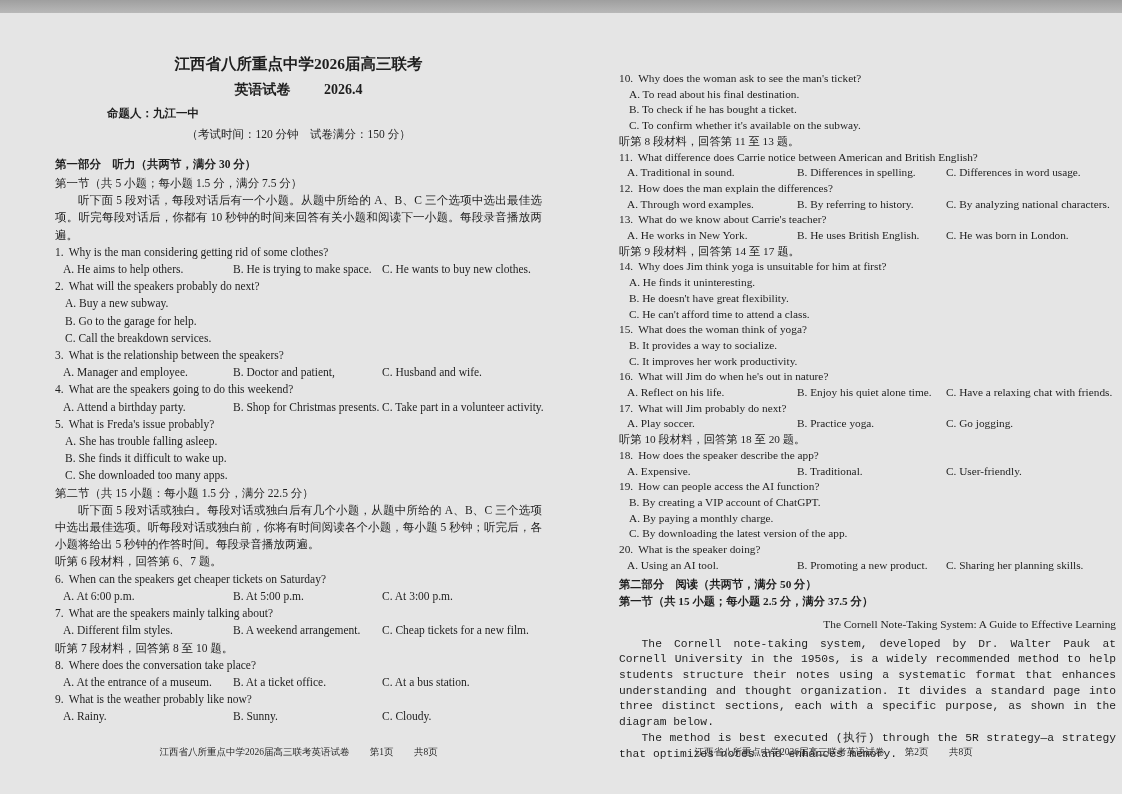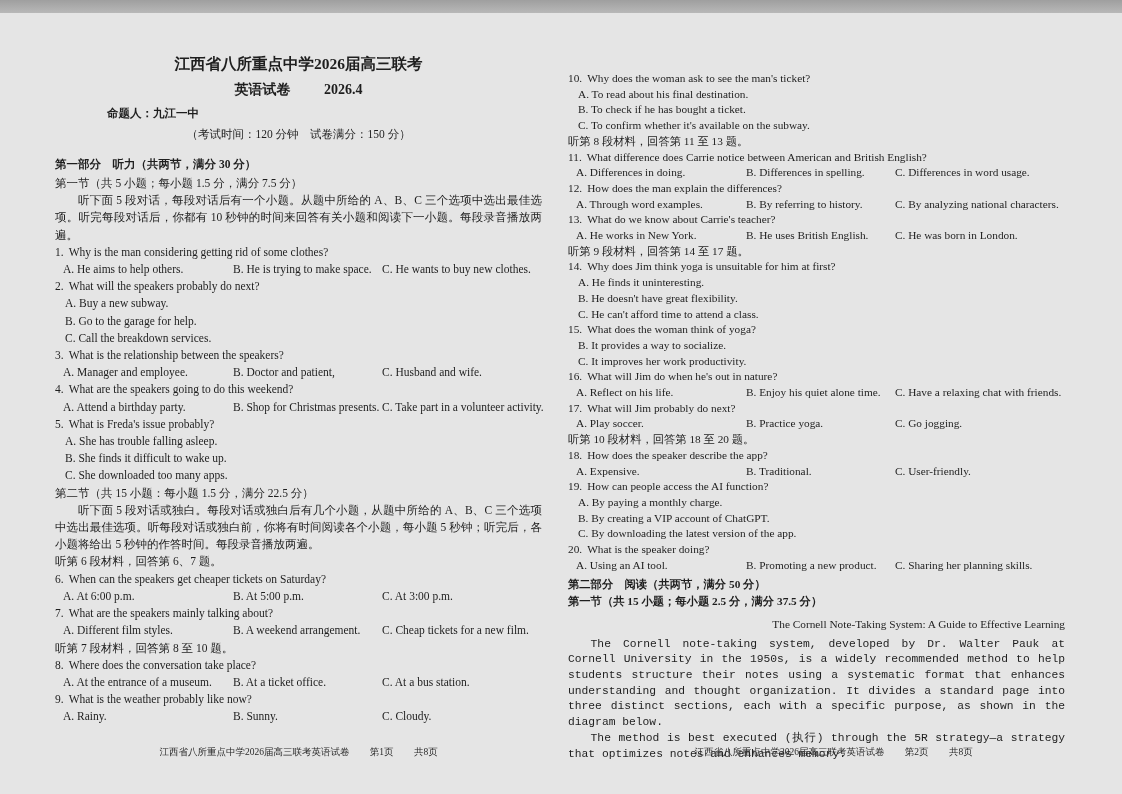--- a/index.html
+++ b/index.html
@@ -17,21 +17,21 @@
     width: 1122px; height: 13px;
     background: linear-gradient(#9f9f9f, #b8b8b8);
   }
   .sheet {
     position: absolute; top: 13px; left: 0;
     width: 1122px; height: 781px;
     background: #e5e5e5;
   }
   .col { position: absolute; }
   .col-left  { left: 55px;  top: 42px; width: 487px; font-size: 11.5px; line-height: 17.2px; }
-  .col-right { left: 568px; top: 58px; width: 497px; font-size: 11.3px; line-height: 15.7px; }
+  .col-right { left: 619px; top: 58px; width: 497px; font-size: 11.3px; line-height: 15.7px; }
 
   
   .title    { font-size: 15.5px; font-weight: 700; text-align: center; margin: 0 0 9px 0; }
   .subtitle { font-size: 14px; font-weight: 700; text-align: center; margin: 0 0 7px 0; }
   .subtitle .date { margin-left: 30px; }
   .setter   { font-weight: 700; padding-left: 52px; margin: 0 0 3px 0; }
   .meta     { text-align: center; margin: 0 0 13px 0; }
 
   
   .sec   { font-weight: 700; margin: 3px 0 2px 0; }
@@ -170,21 +170,21 @@
           <div class="opts-stack">
             <div class="opt-line">A. To read about his final destination.</div>
             <div class="opt-line">B. To check if he has bought a ticket.</div>
             <div class="opt-line">C. To confirm whether it's available on the subway.</div>
           </div>
         </div>
         <div class="audio">听第 8 段材料，回答第 11 至 13 题。</div>
         <div class="q">
           <div class="q-text"><span class="qnum">11.</span><span>What difference does Carrie notice between American and British English?</span></div>
           <div class="opts-row">
-            <div class="opt-cell">A. Differences in doing.</div>
+            <div class="opt-cell">A. Traditional in sound.</div>
             <div class="opt-cell">B. Differences in spelling.</div>
             <div class="opt-cell">C. Differences in word usage.</div>
           </div>
         </div>
         <div class="q">
           <div class="q-text"><span class="qnum">12.</span><span>How does the man explain the differences?</span></div>
           <div class="opts-row">
             <div class="opt-cell">A. Through word examples.</div>
             <div class="opt-cell">B. By referring to history.</div>
             <div class="opt-cell">C. By analyzing national characters.</div>
@@ -235,22 +235,22 @@
           <div class="q-text"><span class="qnum">18.</span><span>How does the speaker describe the app?</span></div>
           <div class="opts-row">
             <div class="opt-cell">A. Expensive.</div>
             <div class="opt-cell">B. Traditional.</div>
             <div class="opt-cell">C. User-friendly.</div>
           </div>
         </div>
         <div class="q">
           <div class="q-text"><span class="qnum">19.</span><span>How can people access the AI function?</span></div>
           <div class="opts-stack">
+            <div class="opt-line">B. By creating a VIP account of ChatGPT.</div>
             <div class="opt-line">A. By paying a monthly charge.</div>
-            <div class="opt-line">B. By creating a VIP account of ChatGPT.</div>
             <div class="opt-line">C. By downloading the latest version of the app.</div>
           </div>
         </div>
         <div class="q">
           <div class="q-text"><span class="qnum">20.</span><span>What is the speaker doing?</span></div>
           <div class="opts-row">
             <div class="opt-cell">A. Using an AI tool.</div>
             <div class="opt-cell">B. Promoting a new product.</div>
             <div class="opt-cell">C. Sharing her planning skills.</div>
           </div>

